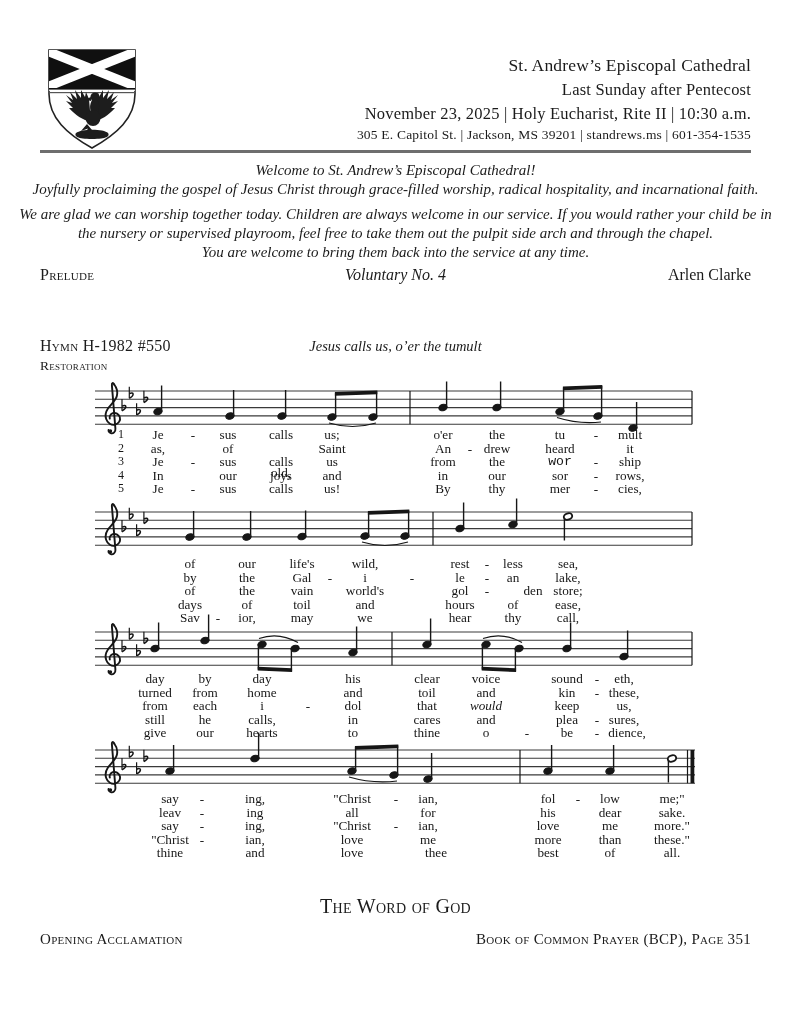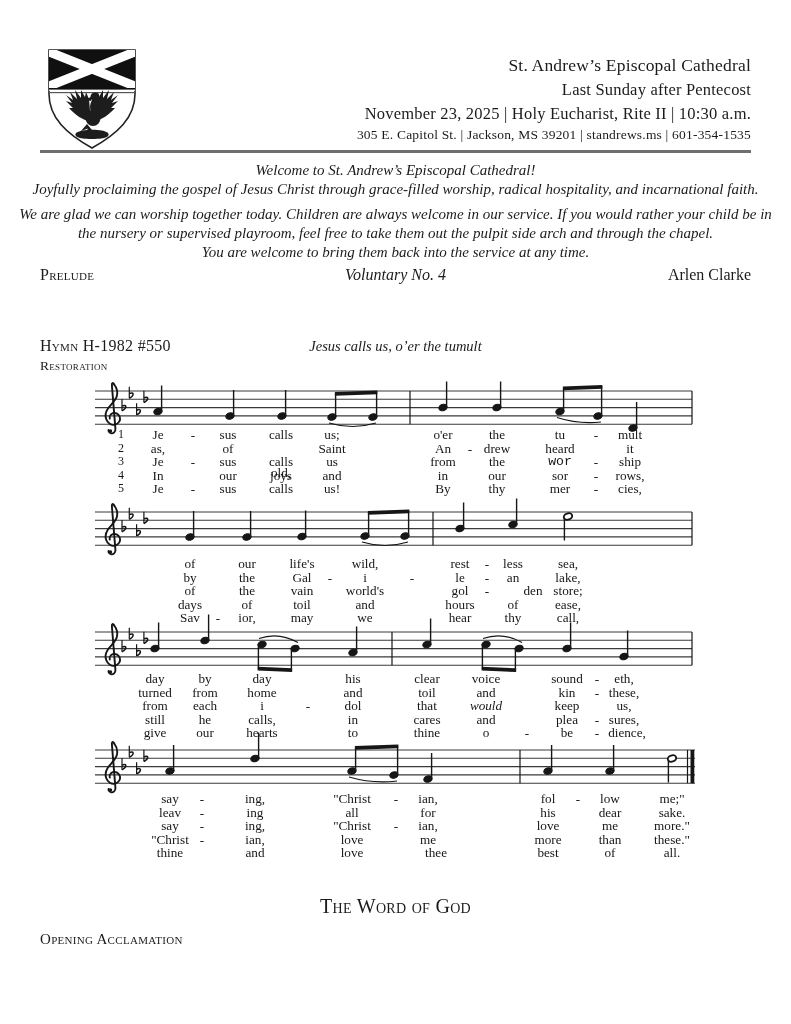--- a/index.html
+++ b/index.html
@@ -448,15 +448,16 @@
       <span class="syl" style="left: 412px; top: 845px; margin-left: 24px;">thee</span>
       <span class="syl" style="left: 548px; top: 845px;">best</span>
       <span class="syl" style="left: 610px; top: 845px;">of</span>
       <span class="syl" style="left: 672px; top: 845px;">all.</span>
     </div>
 
   <div class="abs wog sc">The Word of God</div>
 
   <div class="abs row3 bottom-row">
     <span class="l sc">Opening Acclamation</span>
+    <span class="r sc">Book of Common Prayer (BCP), Page 351</span>
   </div>
 
 </div>
 
 </body></html>

